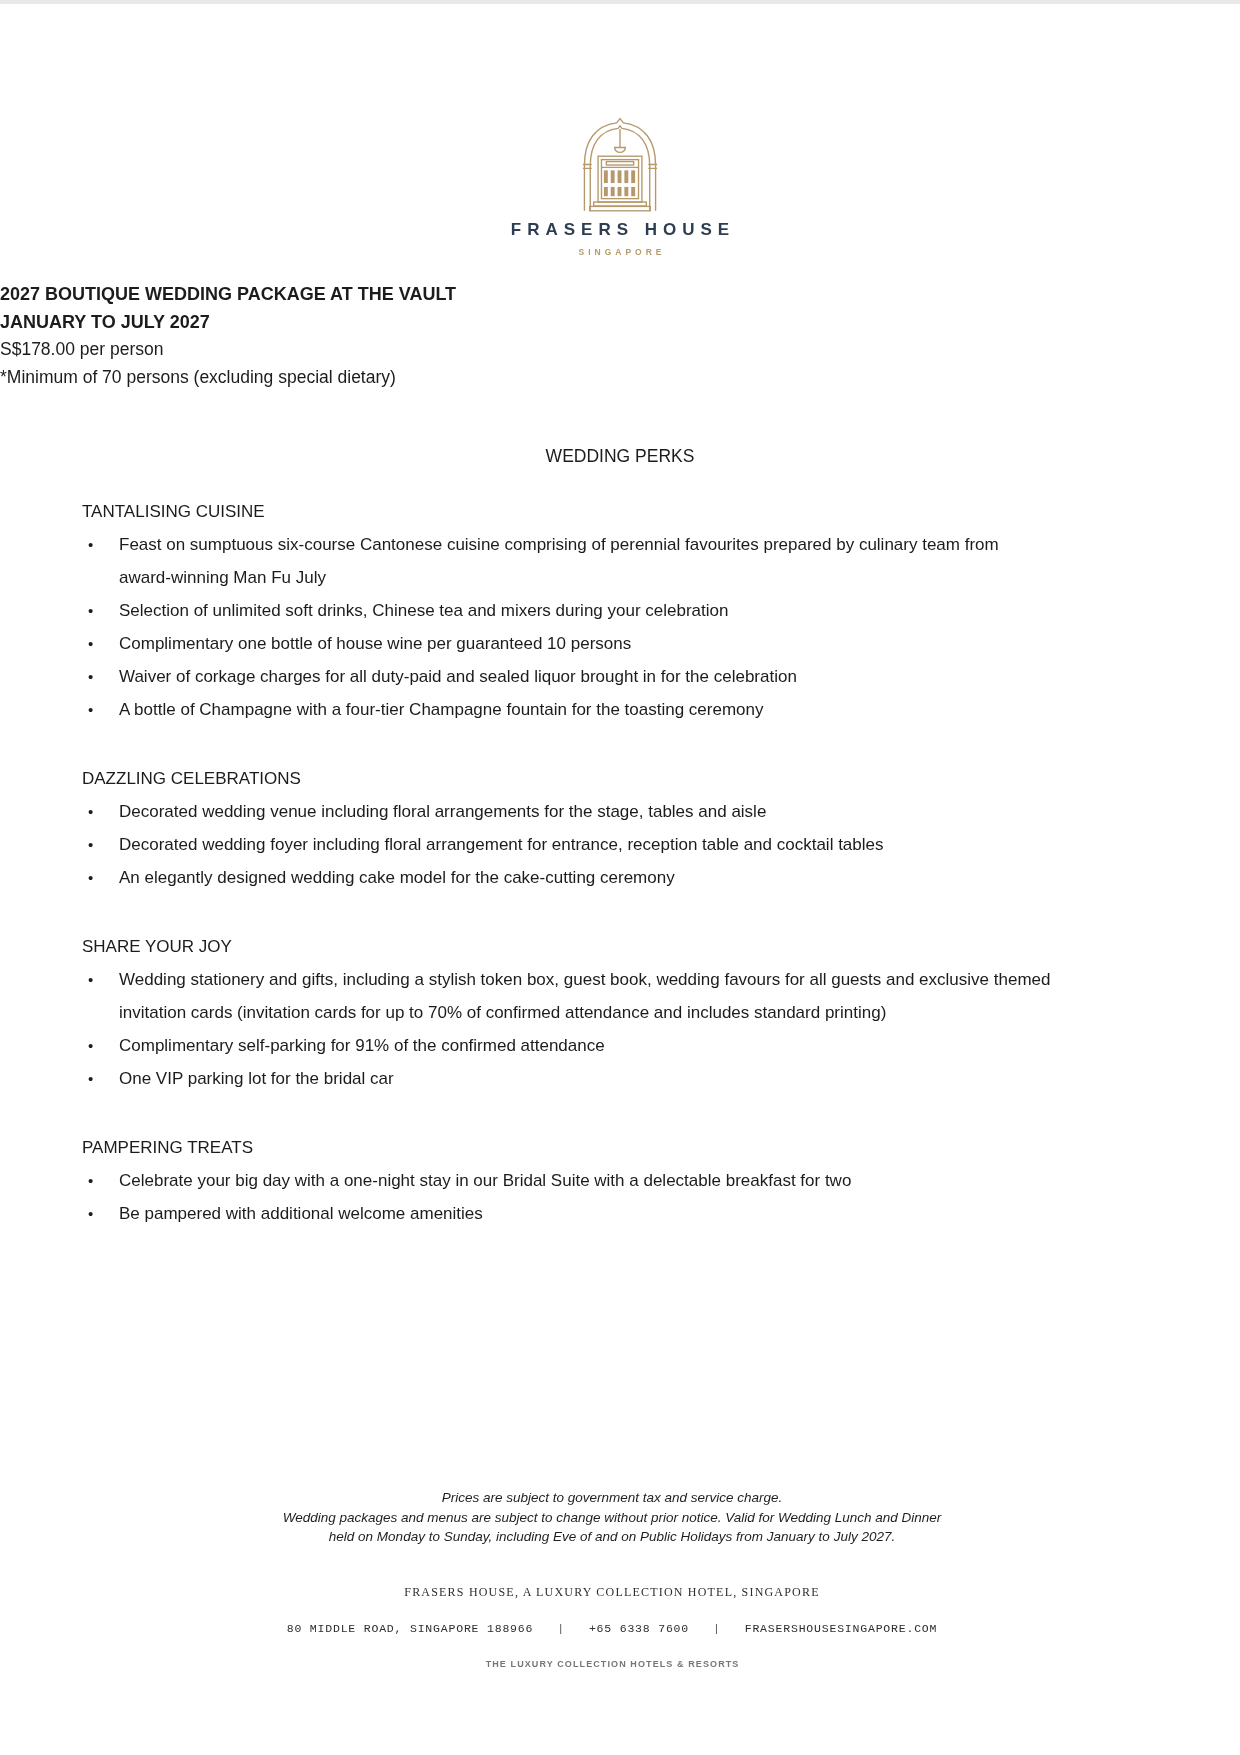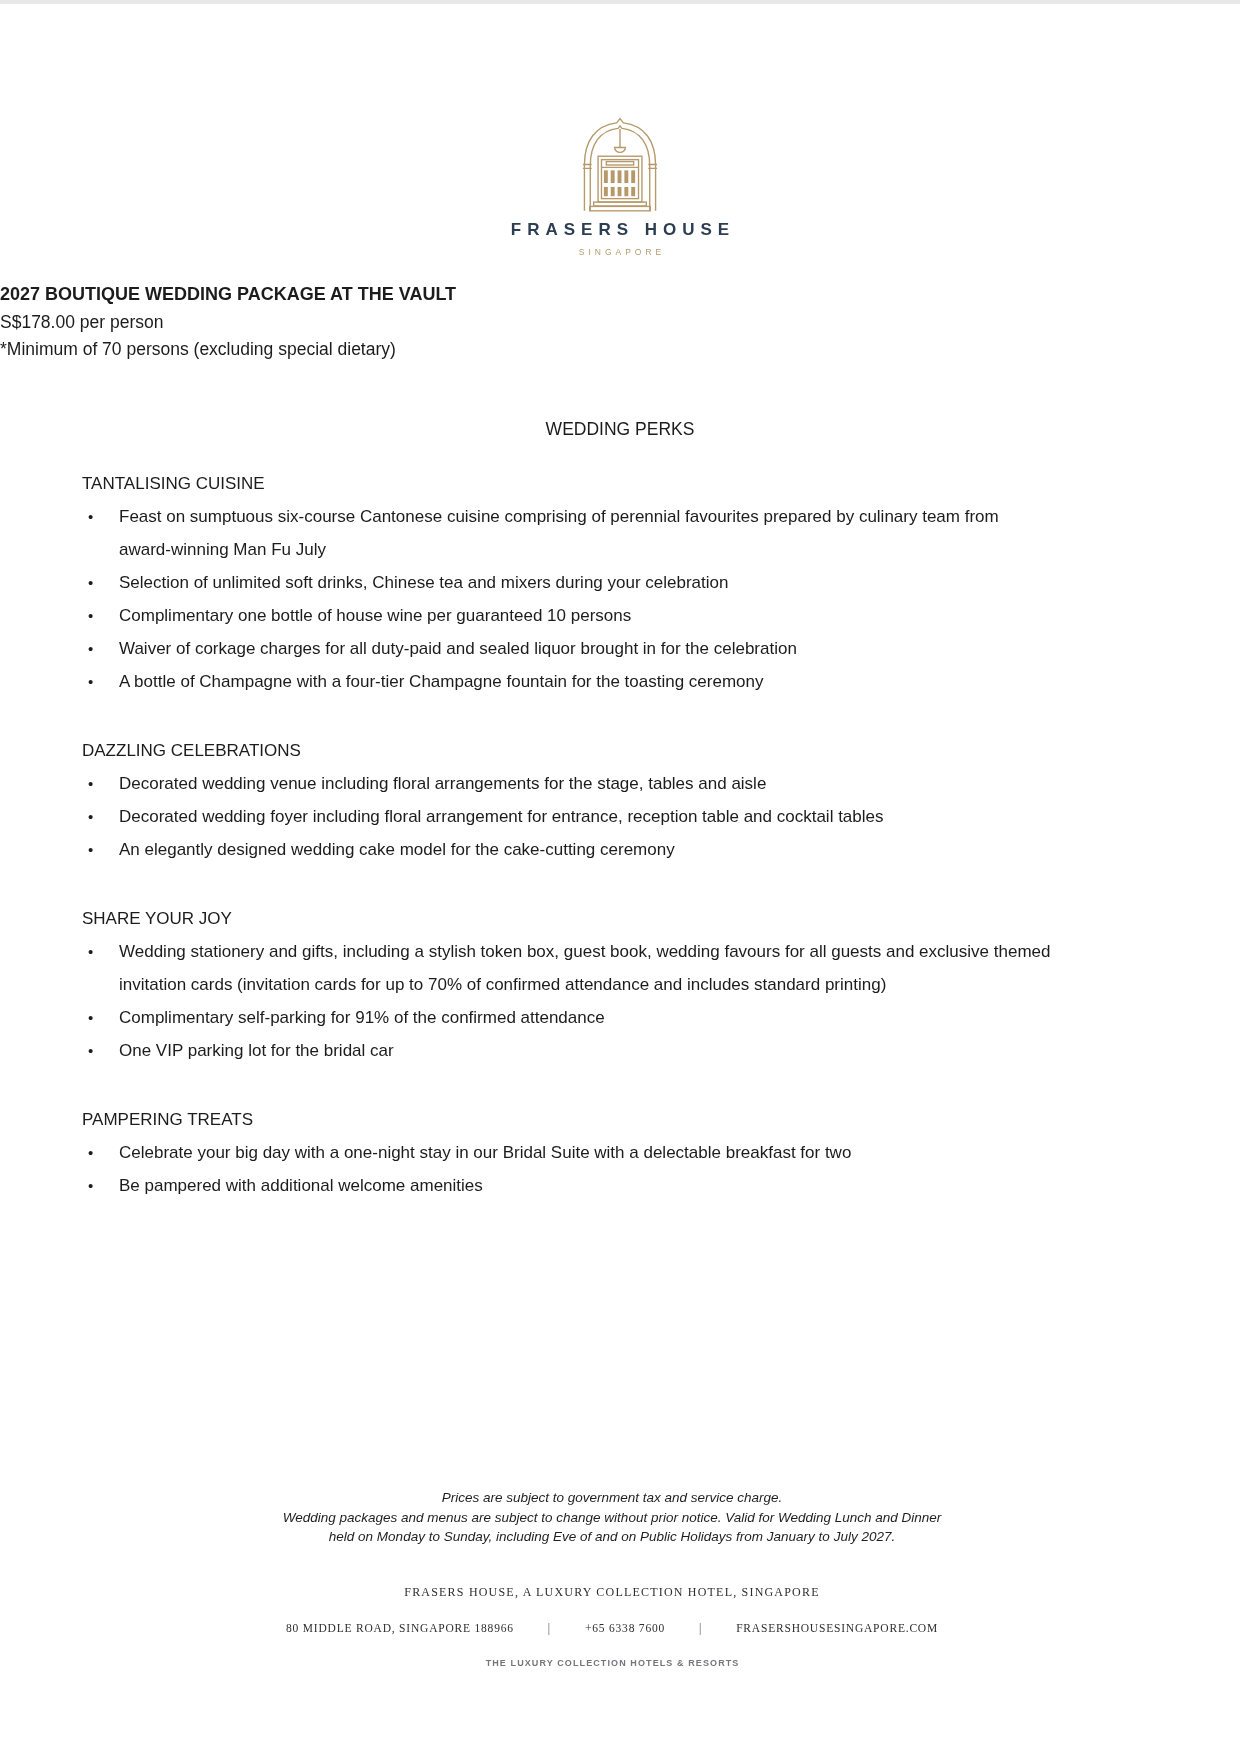--- a/index.html
+++ b/index.html
@@ -16,21 +16,21 @@
   .header { text-align:center; }
   .logo-svg { display:block; margin:112px auto 0 auto; }
   .brand-name {
     margin-top:6px;
     font-size:17px; font-weight:600;
     letter-spacing:6px; text-indent:6px;
     color:#2d3e52;
   }
   .brand-location {
     margin-top:7px;
-    font-size:8.5px; font-weight:400;
+    font-size:8.5px; font-weight:700;
     letter-spacing:4px; text-indent:4px;
     color:#b6996b;
   }
   
   .title-block {
     margin-top:24px;
     text-align:left;
     font-size:17.5px;
     line-height:27.5px;
   }
@@ -68,22 +68,22 @@
   .footer-hotel {
     margin-top:38px;
     font-family:"Liberation Serif", serif;
     font-size:12px;
     letter-spacing:1.2px;
     color:#2e2e2e;
   }
   .footer-address-row {
     margin-top:22px;
     display:flex; justify-content:center; align-items:center;
-    gap:34px;
-    font-family:Liberation Serif, serif;
+    gap:24px;
+    font-family:Liberation Mono, monospace;
     font-size:11.5px;
     letter-spacing:0.8px;
     color:#2e2e2e;
   }
   .footer-sep { color:#555; }
   .footer-collection {
     margin-top:24px;
     font-size:9px; font-weight:700;
     letter-spacing:1.1px; text-indent:1.1px;
     color:#76767a;
@@ -126,20 +126,21 @@
 
       <rect x="13" y="88" width="54" height="4"></rect>
       <rect x="9" y="92.5" width="62" height="4.5"></rect>
     </svg>
     <div class="brand-name">FRASERS HOUSE</div>
     <div class="brand-location">SINGAPORE</div>
   </div>
 
   <div class="title-block">
     <div class="title-bold">2027 BOUTIQUE WEDDING PACKAGE AT THE VAULT</div>
+    <div class="title-bold">JANUARY TO JULY 2027</div>
     <div>S$178.00 per person</div>
     <div>*Minimum of 70 persons (excluding special dietary)</div>
   </div>
 
   <div class="perks-heading">WEDDING PERKS</div>
 
   <div class="content">
 
     <div class="section">
       <h3 class="section-heading">TANTALISING CUISINE</h3>

